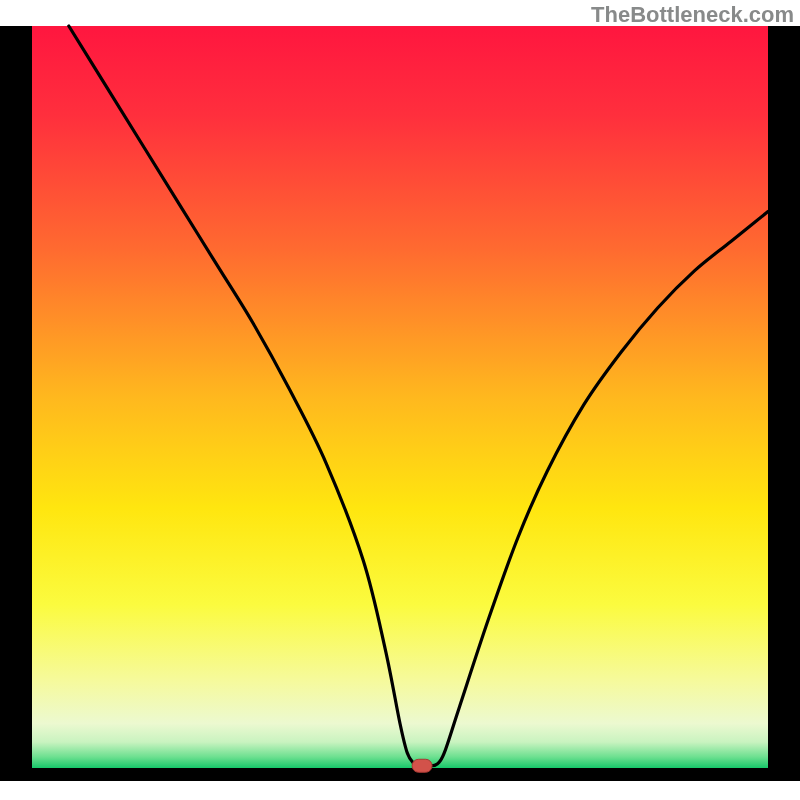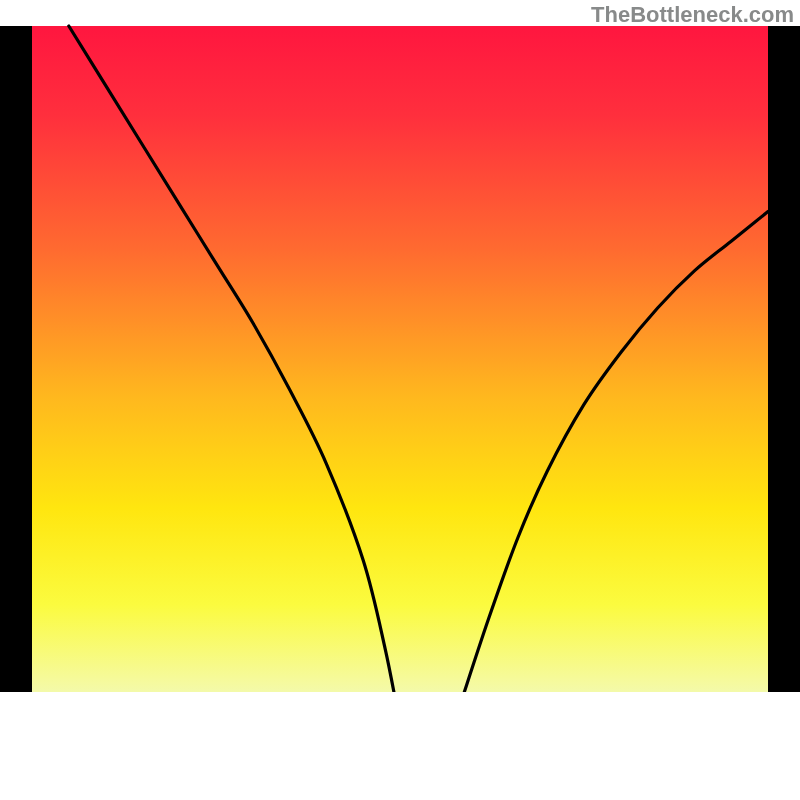--- a/index.html
+++ b/index.html
@@ -2,21 +2,21 @@
 <html><head>
 <meta charset="utf-8">
 <style>
   body {
     margin: 0;
     padding: 0;
     background: #fff;
   }
   .container {
     width: 800px;
-    height: 692px;
+    height: 781px;
     position: relative;
   }
   .watermark {
     position: absolute;
     top: 2px;
     right: 6px;
     font-family: Arial, Helvetica, sans-serif;
     font-size: 22px;
     font-weight: bold;
     color: #888a8a;

